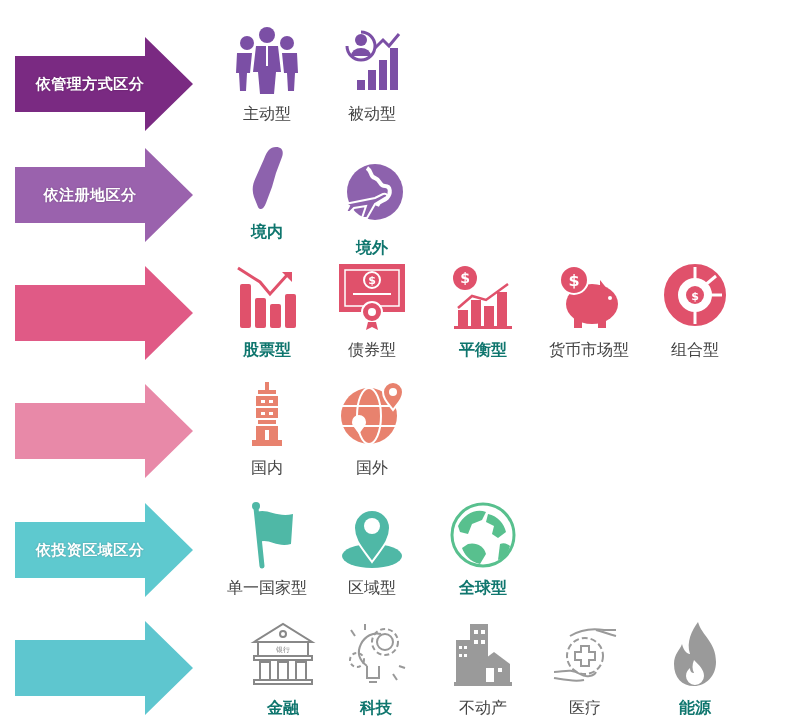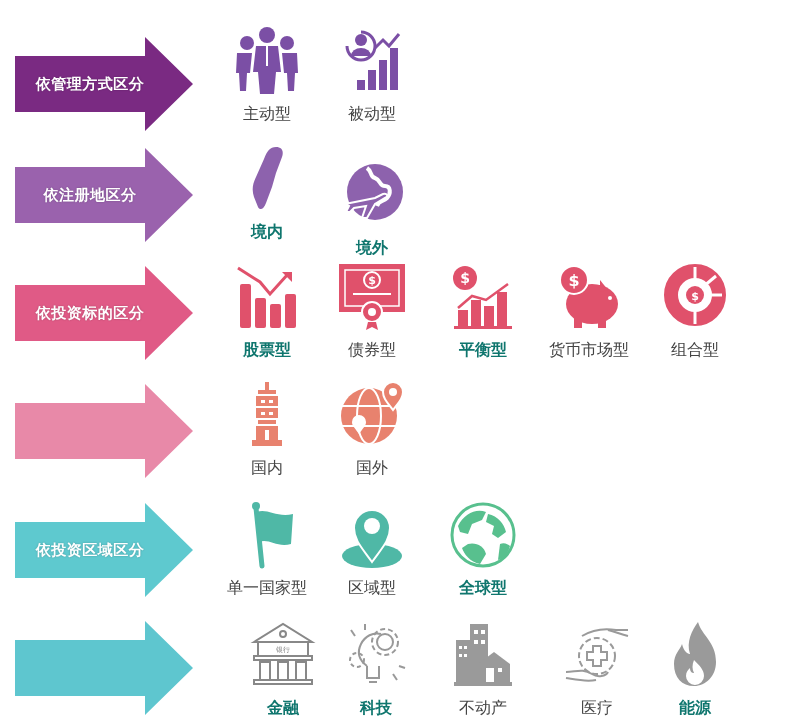--- a/index.html
+++ b/index.html
@@ -69,21 +69,20 @@
     <path d="M30 8c6 4 2 8 8 10s4 8 10 8 6 8 2 12-8 2-10 8" stroke="#fff" stroke-width="4" fill="none"></path>
     <path d="M8 44l30-6 8-4c4-1 6 2 2 4l-10 6-8 14h-5l4-12-12 2-4 4h-4l3-6z" fill="#8d62ad" stroke="#fff" stroke-width="2"></path>
   </svg>
   <span class="cap bold">境外</span>
 </div>
 
 <div class="arrow" style="top:266px">
   <svg width="178" height="94">
       <polygon points="0,19 130,19 130,0 178,47 130,94 130,75 0,75" fill="#e05a86"></polygon>
     </svg>
-  <span class="lbl">依投资标的区分</span>
 </div>
 <div class="item" style="left:217px;top:262px">
   <svg class="ic" viewBox="0 0 70 70">
     <g fill="#e0516b">
         <rect x="8" y="22" width="11" height="44" rx="2"></rect>
         <rect x="23" y="36" width="11" height="30" rx="2"></rect>
         <rect x="38" y="42" width="11" height="24" rx="2"></rect>
         <rect x="53" y="32" width="11" height="34" rx="2"></rect>
       </g>
     <path d="M6 6l22 14 10 12 18-20" stroke="#e0516b" stroke-width="3" fill="none"></path>
@@ -276,21 +275,21 @@
         <rect x="26" y="10" width="4" height="4"></rect>
         <rect x="33" y="10" width="4" height="4"></rect>
         <rect x="26" y="20" width="4" height="4"></rect>
         <rect x="33" y="20" width="4" height="4"></rect>
         <rect x="38" y="48" width="8" height="14"></rect>
         <rect x="50" y="48" width="4" height="4"></rect>
       </g>
   </svg>
   <span class="cap">不动产</span>
 </div>
-<div class="item" style="left:547px;top:620px">
+<div class="item" style="left:535px;top:620px">
   <svg class="ic" viewBox="0 0 70 70">
     <g fill="none" stroke="#9a9a9a" stroke-width="2">
         <circle cx="35" cy="36" r="18" stroke-dasharray="6 3"></circle>
         <path d="M31 26h8v6h6v8h-6v6h-8v-6h-6v-8h6z"></path>
     <path d="M20 16c10-6 22-8 34-6h12"></path>
         <path d="M46 10c8 2 12 4 20 6"></path>
         <path d="M4 52c10 0 16-4 26 2 6 4 14 2 16-2"></path>
         <path d="M4 58c12 2 20 4 30 2"></path>
       </g>
   </svg>

